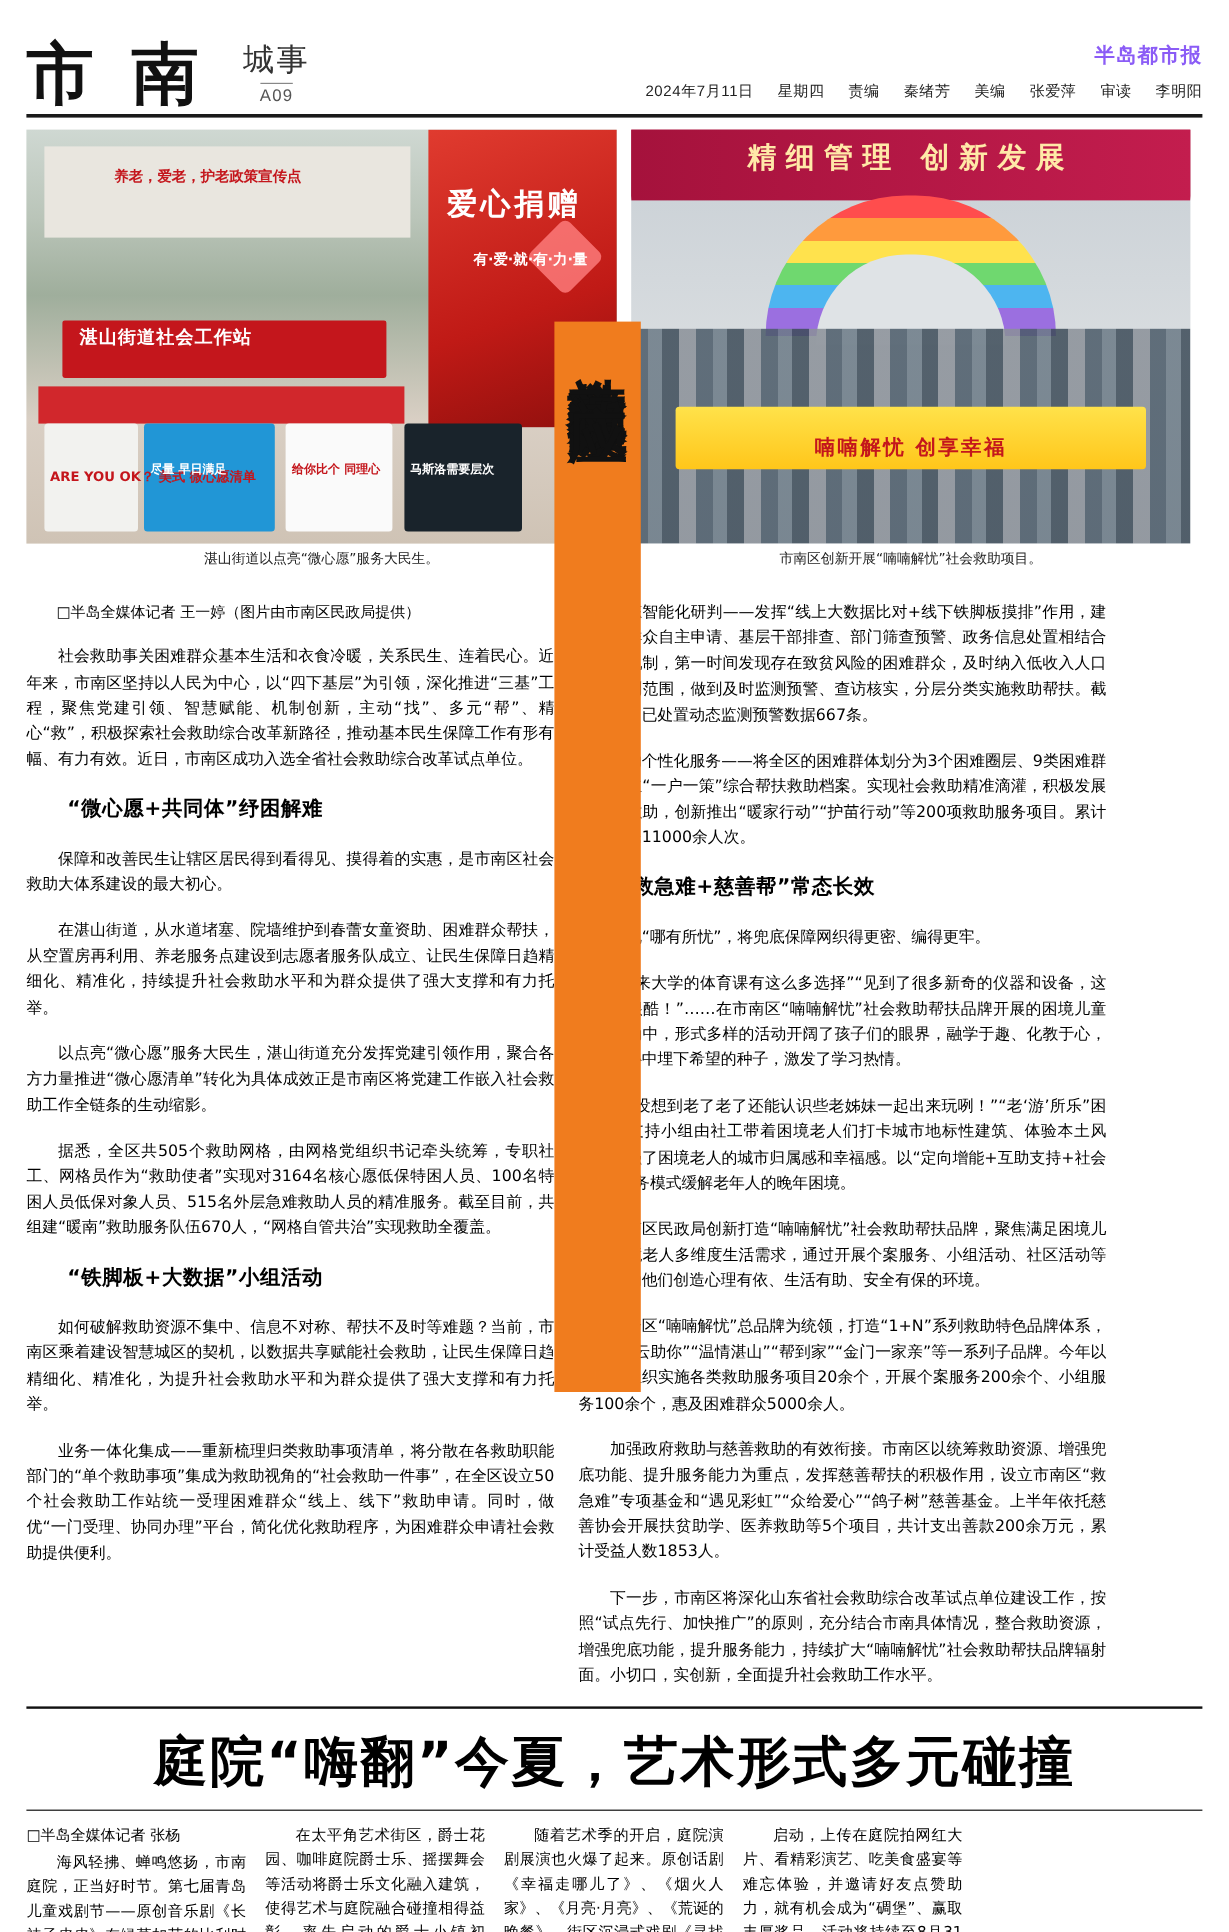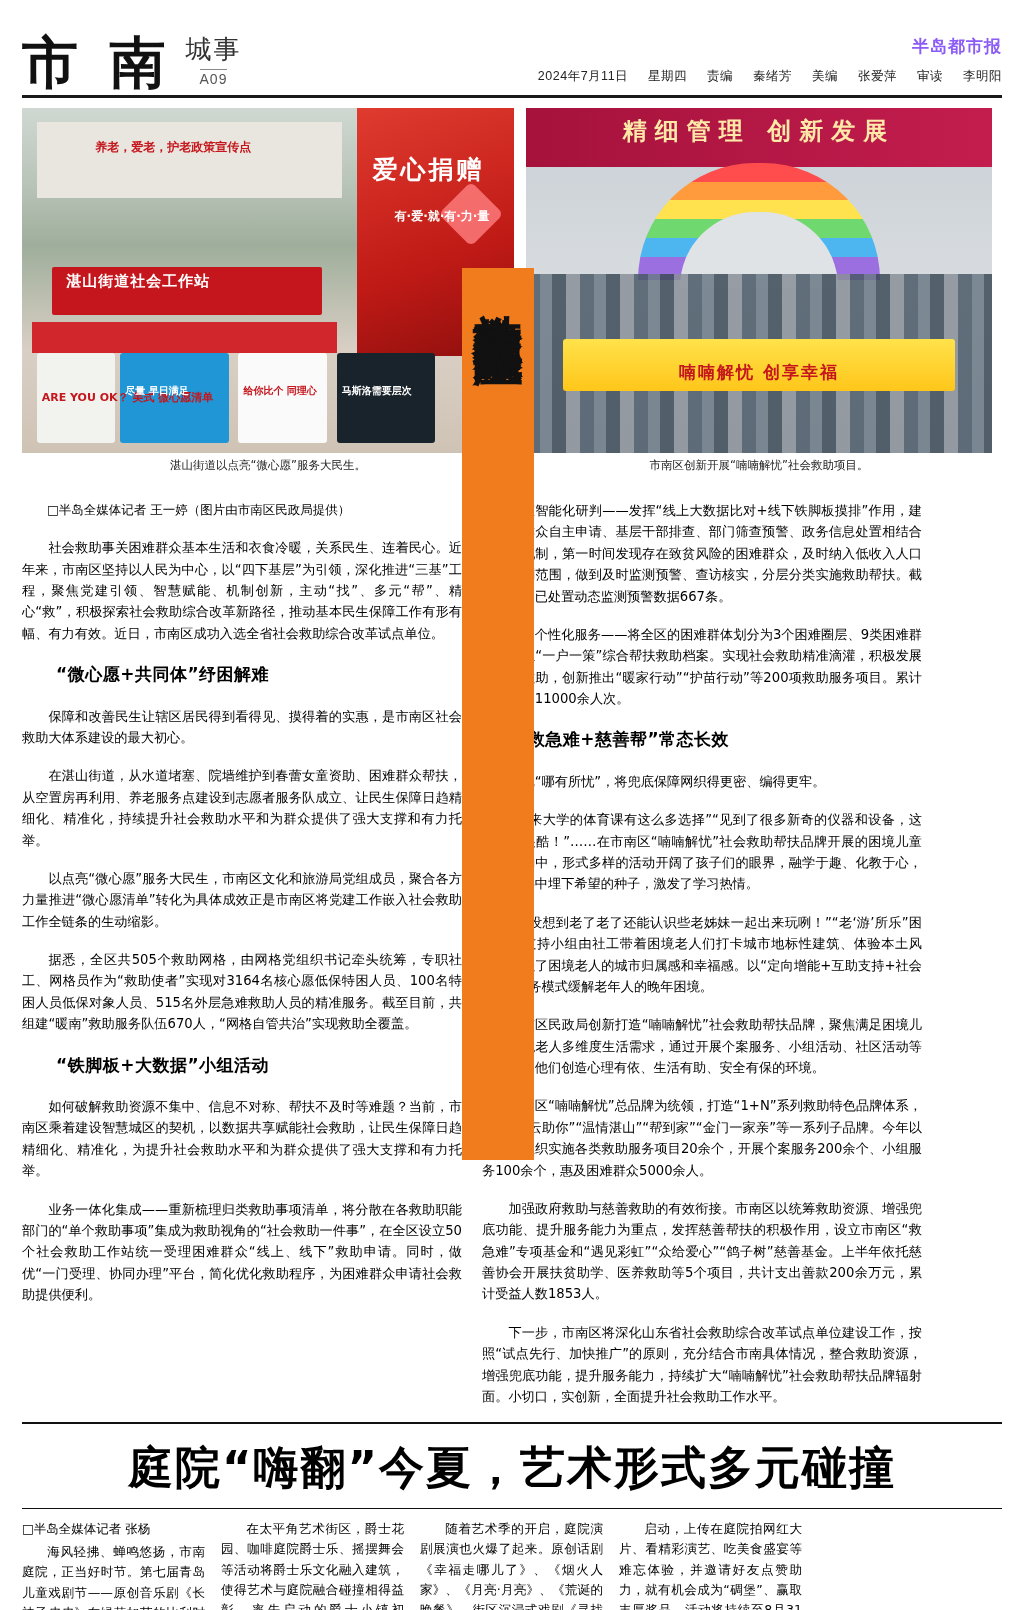--- a/index.html
+++ b/index.html
@@ -10,21 +10,21 @@
     font-family:"Liberation Serif", serif;
     color:#000;
     position:relative;
     overflow:hidden;
   }
   .page { width:1024px; height:1154px; padding:14px 22px 0 22px; position:relative; }
 
   
   .masthead { display:flex; align-items:flex-end; height:84px; border-bottom:3px solid #1a1a1a; padding-bottom:4px; }
   .mh-title { font-family:"DejaVu Sans", sans-serif; font-weight:bold; font-size:56px; letter-spacing:6px; color:#111; line-height:1; }
-  .mh-sub { margin-left:14px; display:flex; flex-direction:column; align-items:center; justify-content:flex-end; padding-bottom:4px; }
+  .mh-sub { margin-left:31px; display:flex; flex-direction:column; align-items:center; justify-content:flex-end; padding-bottom:4px; }
   .mh-sub-main { font-family:"DejaVu Sans", sans-serif; font-size:26px; color:#333; letter-spacing:2px; }
   .mh-sub-page { font-family:"Liberation Sans", sans-serif; font-size:14px; color:#555; border-top:1px solid #888; margin-top:2px; padding-top:1px; letter-spacing:1px; }
   .mh-right { margin-left:auto; text-align:right; padding-bottom:6px; }
   .mh-logo { font-family:"DejaVu Sans", sans-serif; font-size:17px; font-weight:bold; color:#8b5cf6; letter-spacing:1px; }
   .mh-meta { font-family:"Liberation Sans", sans-serif; font-size:12.5px; color:#222; margin-top:10px; letter-spacing:0.5px; }
   .mh-meta span { margin-left:16px; }
 
   
   .photo-row { display:flex; gap:12px; margin-top:10px; }
   .photo-block { position:relative; }
@@ -167,21 +167,21 @@
   </div>
 
   <div class="article">
     <div class="col left">
       <p class="byline">□半岛全媒体记者 王一婷（图片由市南区民政局提供）</p>
       <p>社会救助事关困难群众基本生活和衣食冷暖，关系民生、连着民心。近年来，市南区坚持以人民为中心，以“四下基层”为引领，深化推进“三基”工程，聚焦党建引领、智慧赋能、机制创新，主动“找”、多元“帮”、精心“救”，积极探索社会救助综合改革新路径，推动基本民生保障工作有形有幅、有力有效。近日，市南区成功入选全省社会救助综合改革试点单位。</p>
 
       <p class="sub-h">“微心愿+共同体”纾困解难</p>
       <p>保障和改善民生让辖区居民得到看得见、摸得着的实惠，是市南区社会救助大体系建设的最大初心。</p>
       <p>在湛山街道，从水道堵塞、院墙维护到春蕾女童资助、困难群众帮扶，从空置房再利用、养老服务点建设到志愿者服务队成立、让民生保障日趋精细化、精准化，持续提升社会救助水平和为群众提供了强大支撑和有力托举。</p>
-      <p>以点亮“微心愿”服务大民生，市南区文化和旅游局党组成员，聚合各方力量推进“微心愿清单”转化为具体成效正是市南区将党建工作嵌入社会救助工作全链条的生动缩影。</p>
+      <p>以点亮“微心愿”服务大民生，湛山街道充分发挥党建引领作用，聚合各方力量推进“微心愿清单”转化为具体成效正是市南区将党建工作嵌入社会救助工作全链条的生动缩影。</p>
       <p>据悉，全区共505个救助网格，由网格党组织书记牵头统筹，专职社工、网格员作为“救助使者”实现对3164名核心愿低保特困人员、100名特困人员低保对象人员、515名外层急难救助人员的精准服务。截至目前，共组建“暖南”救助服务队伍670人，“网格自管共治”实现救助全覆盖。</p>
 
       <p class="sub-h">“铁脚板+大数据”小组活动</p>
       <p>如何破解救助资源不集中、信息不对称、帮扶不及时等难题？当前，市南区乘着建设智慧城区的契机，以数据共享赋能社会救助，让民生保障日趋精细化、精准化，为提升社会救助水平和为群众提供了强大支撑和有力托举。</p>
       <p>业务一体化集成——重新梳理归类救助事项清单，将分散在各救助职能部门的“单个救助事项”集成为救助视角的“社会救助一件事”，在全区设立50个社会救助工作站统一受理困难群众“线上、线下”救助申请。同时，做优“一门受理、协同办理”平台，简化优化救助程序，为困难群众申请社会救助提供便利。</p>
     </div>
 
     <div class="col right">
       <p>动态智能化研判——发挥“线上大数据比对+线下铁脚板摸排”作用，建立困难群众自主申请、基层干部排查、部门筛查预警、政务信息处置相结合的监测机制，第一时间发现存在致贫风险的困难群众，及时纳入低收入人口动态监测范围，做到及时监测预警、查访核实，分层分类实施救助帮扶。截至目前，已处置动态监测预警数据667条。</p>
       <p>救助个性化服务——将全区的困难群体划分为3个困难圈层、9类困难群体，建立“一户一策”综合帮扶救助档案。实现社会救助精准滴灌，积极发展服务类救助，创新推出“暖家行动”“护苗行动”等200项救助服务项目。累计惠及居民11000余人次。</p>

